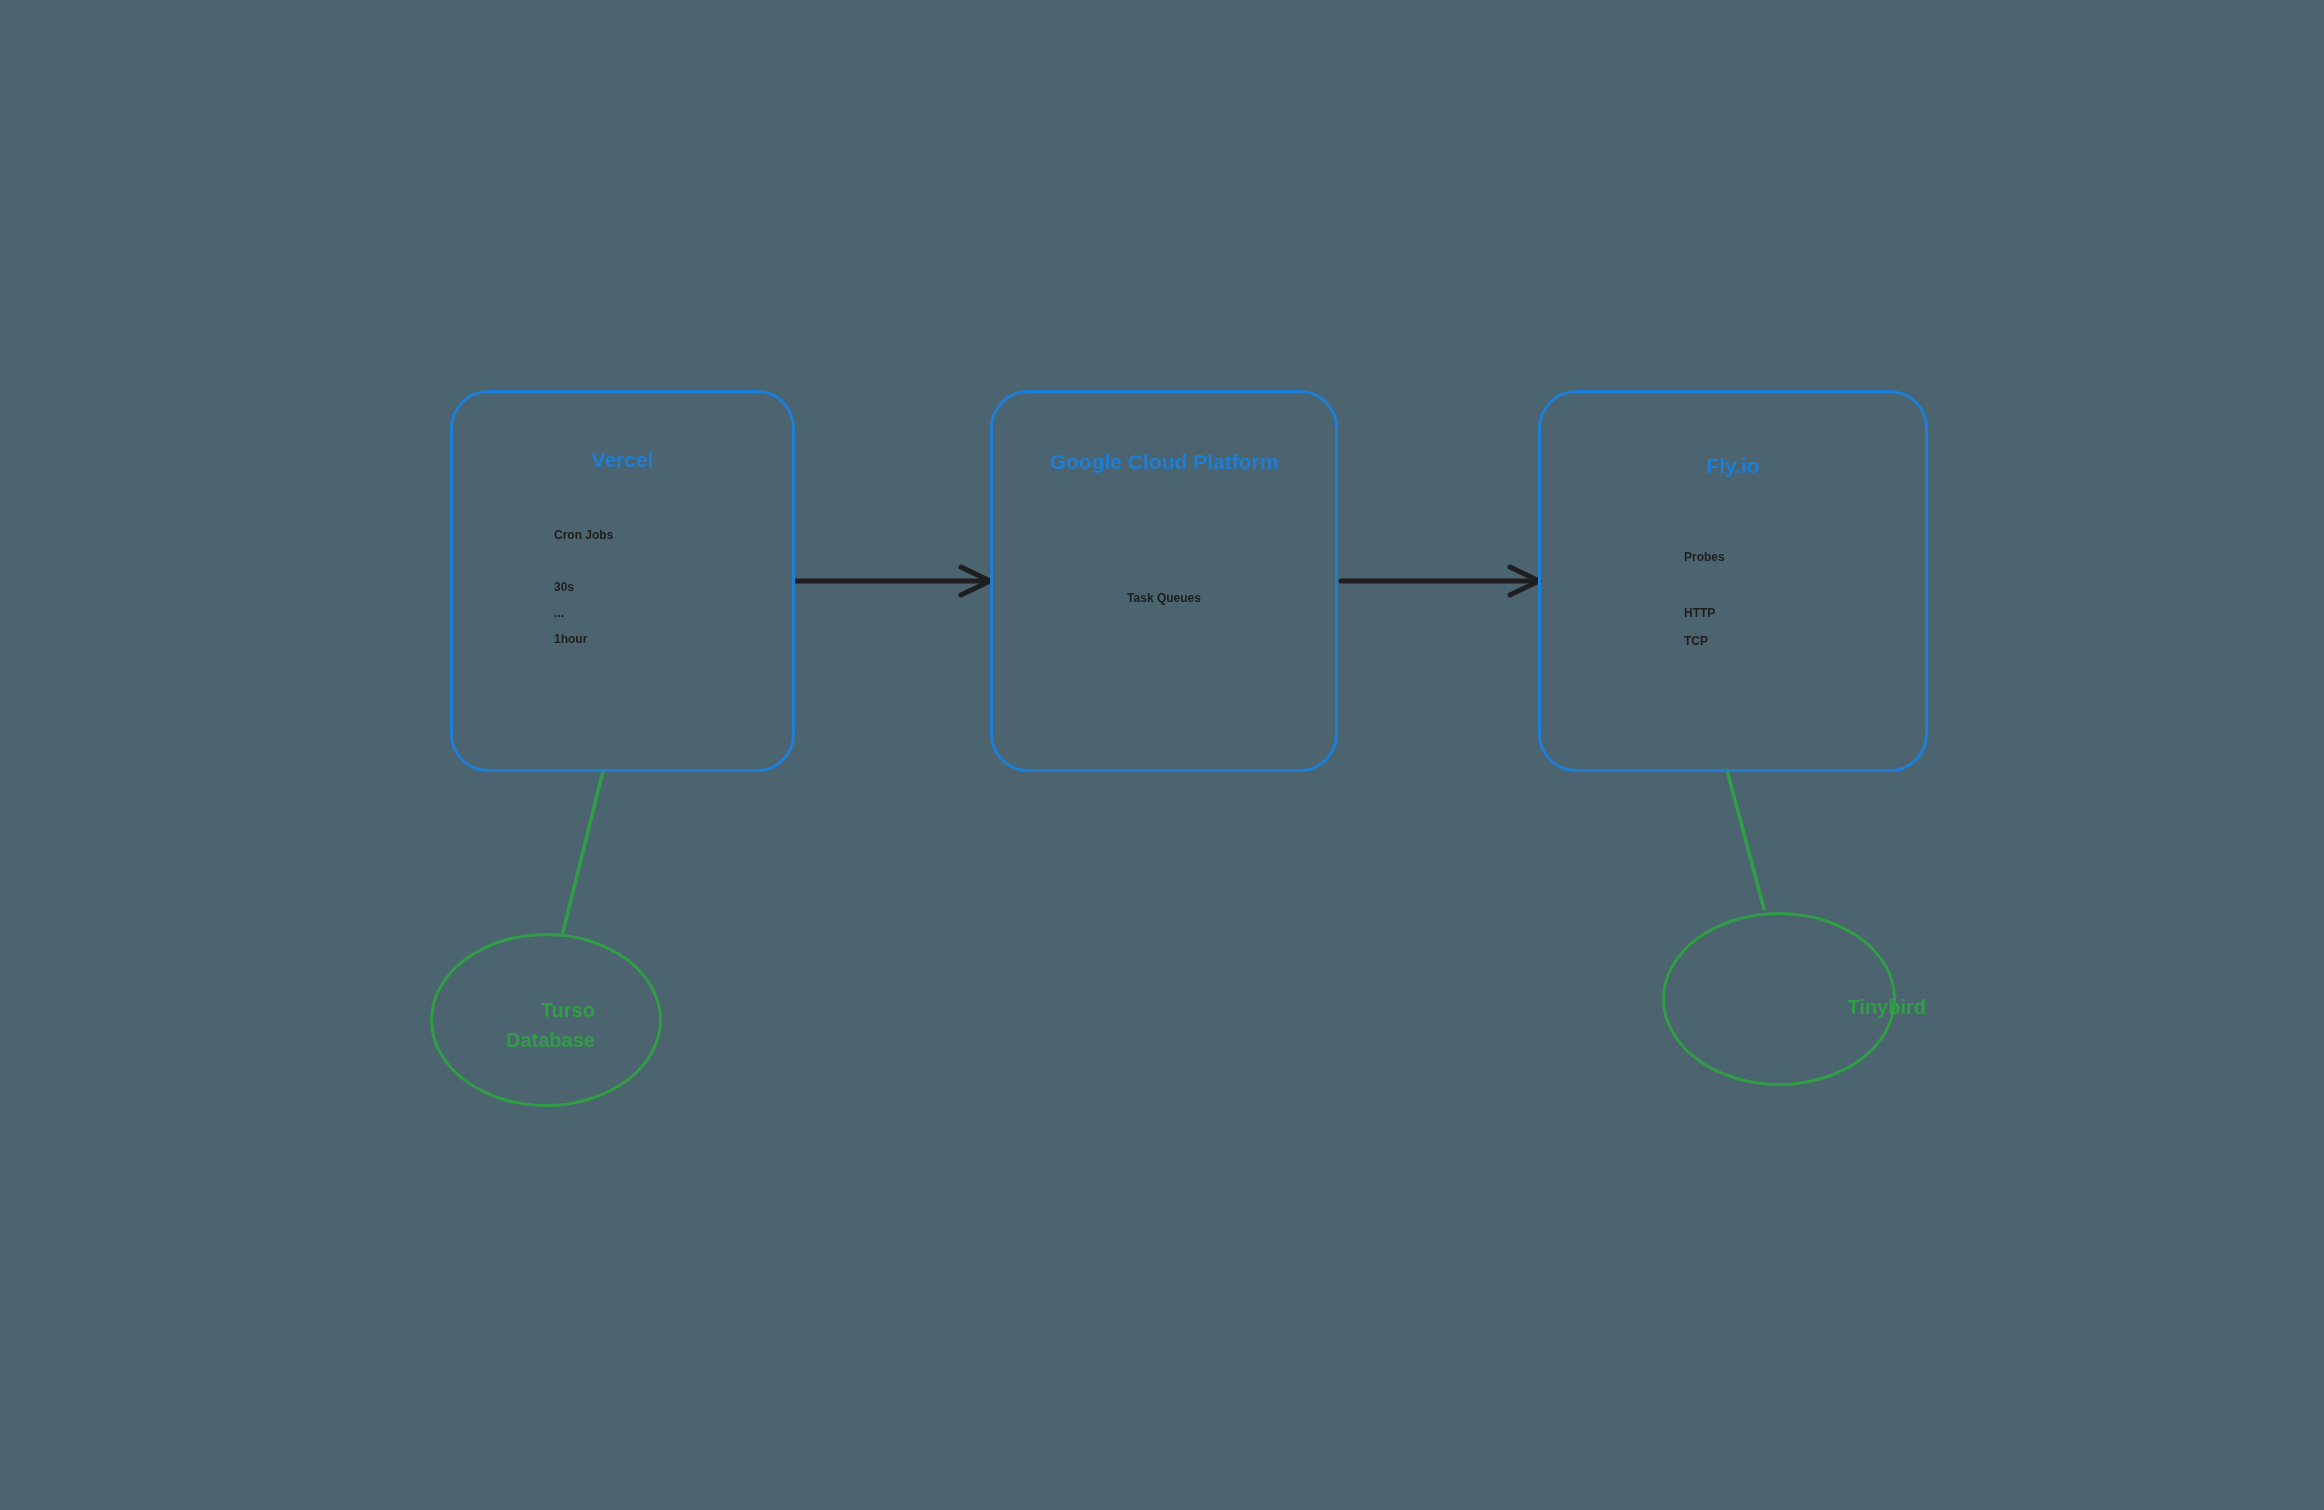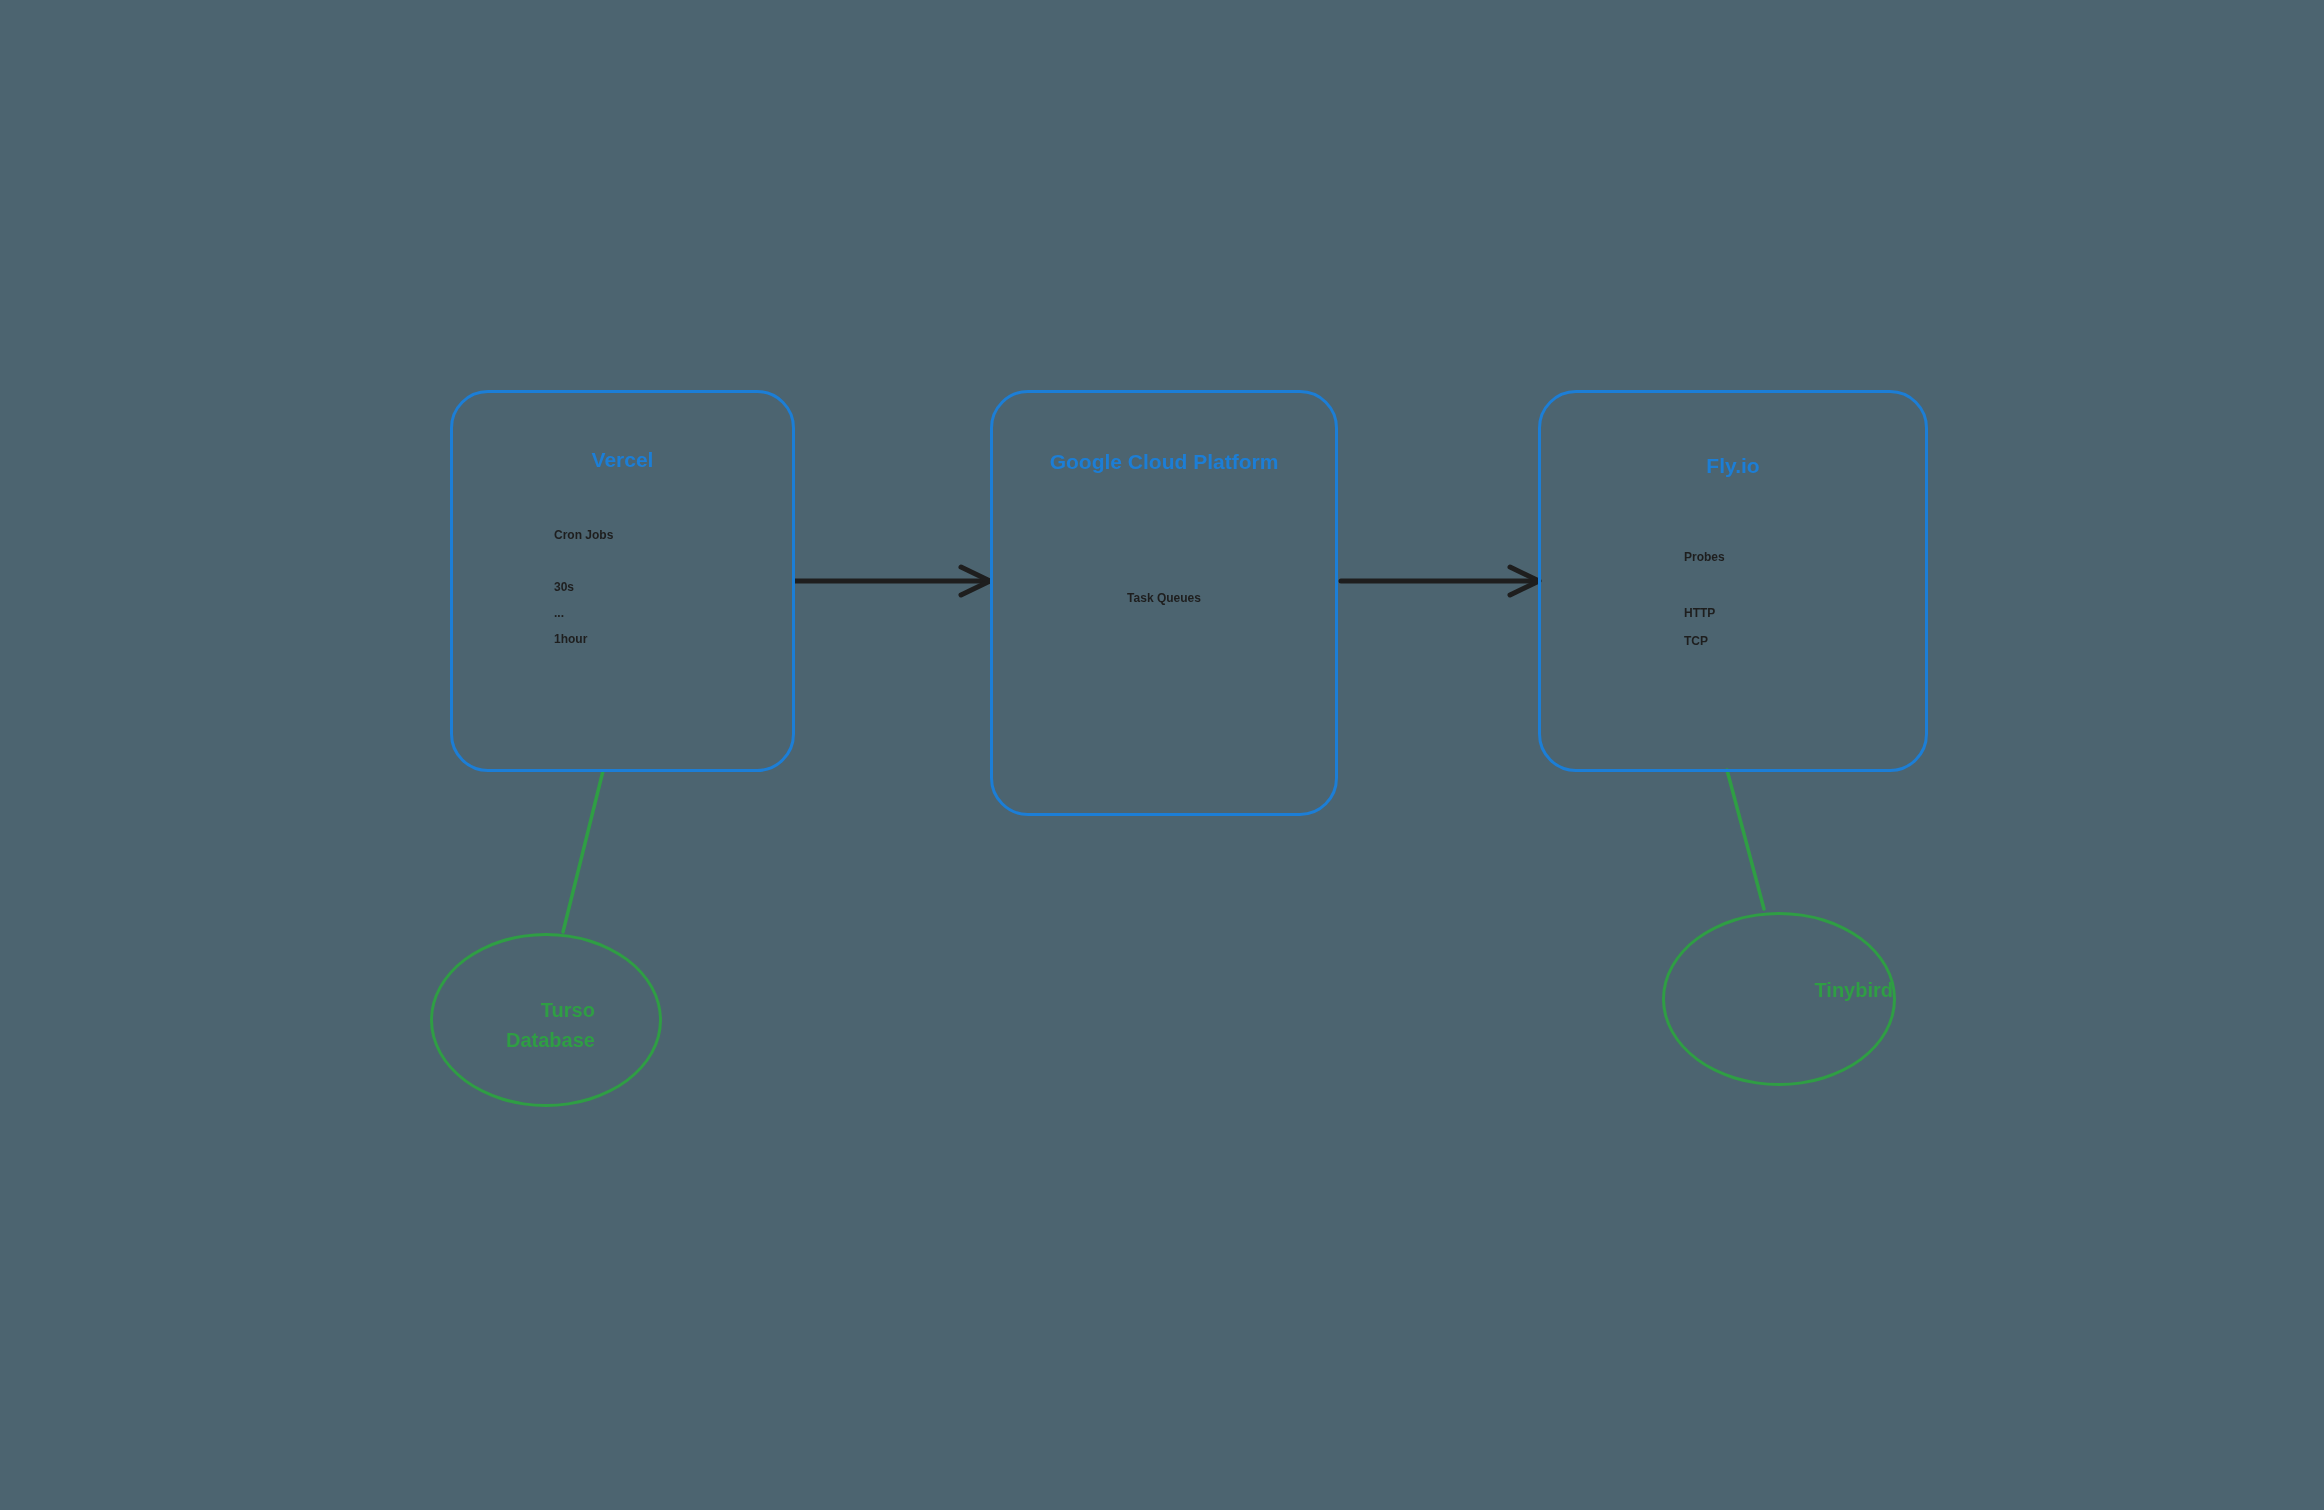--- a/index.html
+++ b/index.html
@@ -104,21 +104,21 @@
     <div class="node-title" style="top:54px;">Vercel</div>
     <div class="node-content lh26" style="left:101px; top:129px;">
       <span class="tline">Cron Jobs</span>
       <span class="tline">&nbsp;</span>
       <span class="tline">30s</span>
       <span class="tline">...</span>
       <span class="tline">1hour</span>
     </div>
   </div>
 
-  <div class="node" style="left:990px; top:390px; width:348px; height:426px;">
+  <div class="node" style="left:990px; top:390px; width:348px; height:382px;">
     <div class="node-title" style="top:56px;">Google Cloud Platform</div>
     <div class="node-content lh26 center" style="top:192px;">
       <span class="tline">Task Queues</span>
     </div>
   </div>
 
   <div class="node" style="left:1538px; top:390px; width:390px; height:382px;">
     <div class="node-title" style="top:60px;">Fly.io</div>
     <div class="node-content lh28" style="left:143px; top:150px;">
       <span class="tline">Probes</span>
@@ -129,18 +129,18 @@
   </div>
 
   <div class="ellipse" style="left:430px; top:933px; width:232px; height:174px;">
     <div class="ellipse-label" style="left:73px; top:59px;">
       <span class="tline">Turso</span>
       <span class="tline">Database</span>
     </div>
   </div>
 
   <div class="ellipse" style="left:1662px; top:912px; width:234px; height:174px;">
-    <div class="ellipse-label center" style="top:60px;">
+    <div class="ellipse-label center" style="top:77px;margin-left:33px;">
       <span class="tline">Tinybird</span>
     </div>
   </div>
 
 </div>
 
 </body></html>

